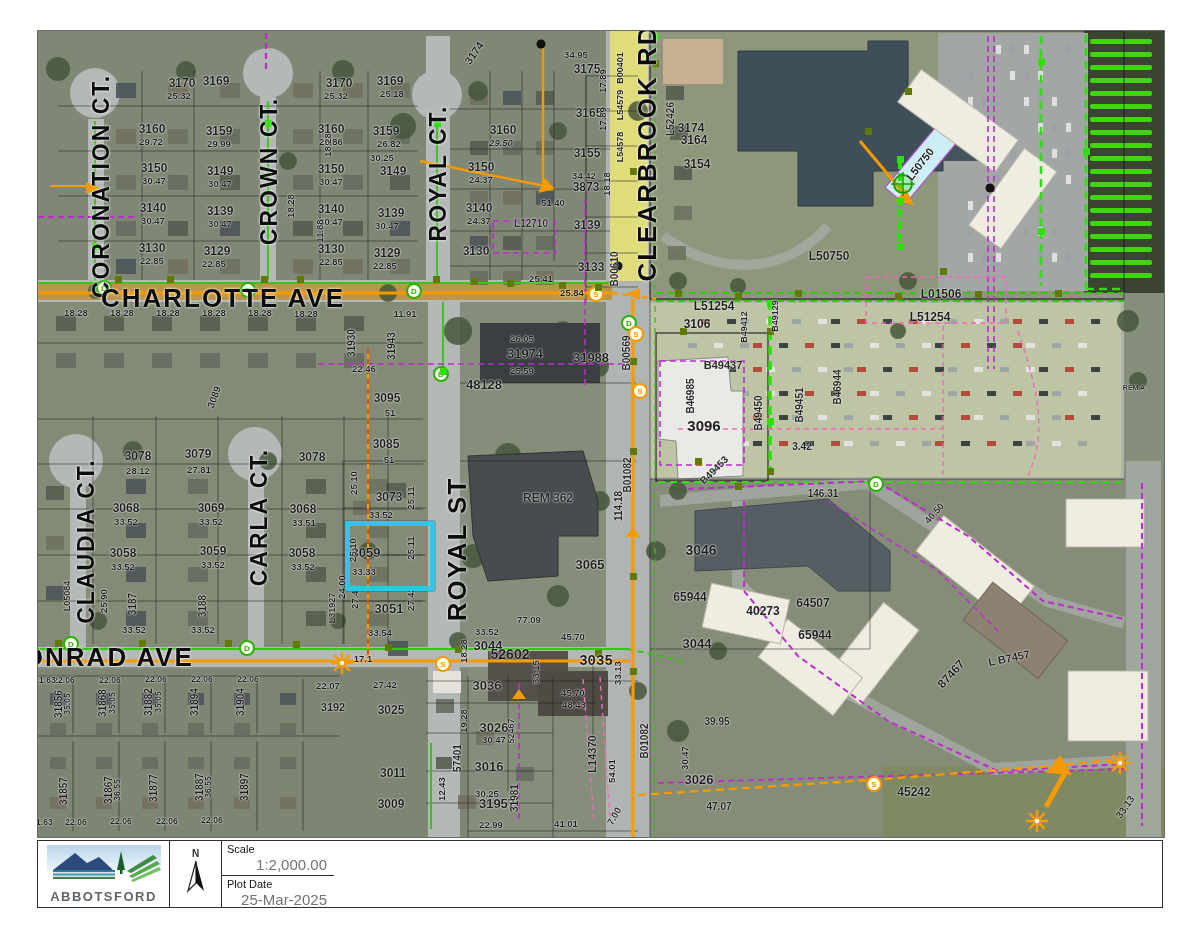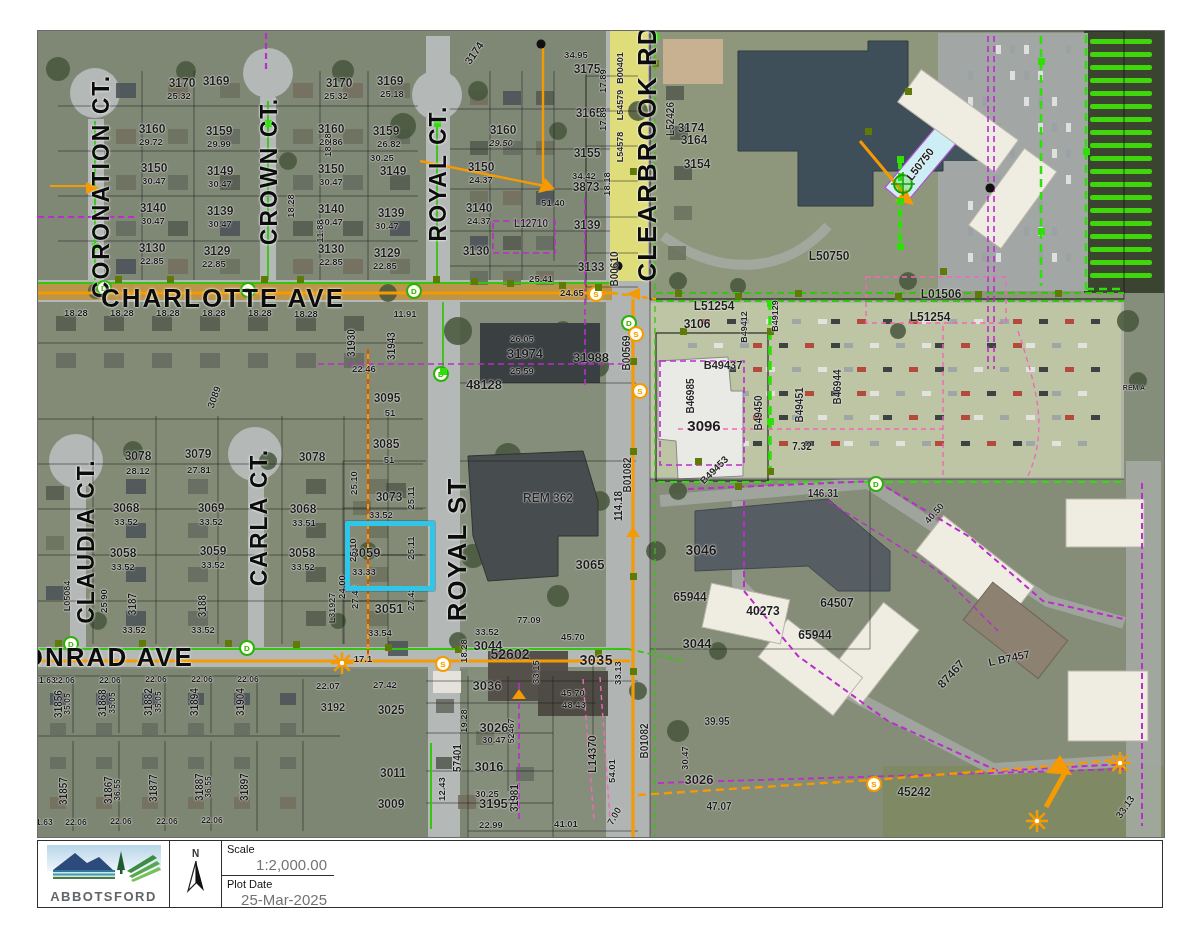--- a/index.html
+++ b/index.html
@@ -802,21 +802,21 @@
         <span class="lbl lot" style="left: 548px; top: 156px; --r: 0deg;">3873</span>
         <span class="lbl dim" style="left: 568px; top: 153px; --r: -90deg;">18.18</span>
         <span class="lbl lot" style="left: 441px; top: 177px; --r: 0deg;">3140</span>
         <span class="lbl dim" style="left: 441px; top: 189px; --r: 0deg;">24.37</span>
         <span class="lbl dim" style="left: 515px; top: 171px; --r: 0deg;">51.40</span>
         <span class="lbl util" style="left: 493px; top: 192px; --r: 0deg;">L12710</span>
         <span class="lbl lot" style="left: 549px; top: 194px; --r: 0deg;">3139</span>
         <span class="lbl lot" style="left: 438px; top: 220px; --r: 0deg;">3130</span>
         <span class="lbl lot" style="left: 553px; top: 236px; --r: 0deg;">3133</span>
         <span class="lbl dim" style="left: 503px; top: 247px; --r: 0deg;">25.41</span>
-        <span class="lbl dim" style="left: 534px; top: 261px; --r: 0deg;">24.65</span>
+        <span class="lbl dim" style="left: 534px; top: 261px; --r: 0deg;">25.84</span>
         <span class="lbl util" style="font-size: 9px; left: 582px; top: 37px; --r: -90deg;">B00401</span>
         <span class="lbl util" style="font-size: 9px; left: 582px; top: 74px; --r: -90deg;">L54579</span>
         <span class="lbl util" style="font-size: 9px; left: 582px; top: 116px; --r: -90deg;">L54578</span>
         <span class="lbl util" style="left: 632px; top: 88px; --r: -90deg;">L52426</span>
         <span class="lbl util" style="left: 576px; top: 238px; --r: -90deg;">B00610</span>
         <span class="lbl util" style="left: 588px; top: 322px; --r: -90deg;">B00569</span>
         <span class="lbl util" style="left: 589px; top: 444px; --r: -90deg;">B01082</span>
         <span class="lbl util" style="left: 606px; top: 710px; --r: -90deg;">B01082</span>
         <span class="lbl lot" style="left: 659px; top: 293px; --r: 0deg;">3106</span>
         <span class="lbl lot" style="font-size: 12px; left: 676px; top: 275px; --r: 0deg;">L51254</span>
@@ -829,21 +829,21 @@
         <span class="lbl lot" style="font-size: 11px; left: 882px; top: 133px; --r: -52deg;">L50750</span>
         <span class="lbl util" style="font-size: 11px; left: 685px; top: 334px; --r: 0deg;">B49437</span>
         <span class="lbl util" style="left: 652px; top: 365px; --r: -90deg;">B46985</span>
         <span class="lbl lot" style="font-size: 15px; left: 666px; top: 394px; --r: 0deg;">3096</span>
         <span class="lbl util" style="left: 720px; top: 382px; --r: -90deg;">B49450</span>
         <span class="lbl util" style="left: 761px; top: 374px; --r: -90deg;">B49451</span>
         <span class="lbl util" style="left: 676px; top: 439px; --r: -45deg;">B49453</span>
         <span class="lbl util" style="left: 799px; top: 356px; --r: -90deg;">B46944</span>
         <span class="lbl util" style="font-size: 9px; left: 706px; top: 296px; --r: -90deg;">B49412</span>
         <span class="lbl util" style="font-size: 9px; left: 737px; top: 285px; --r: -90deg;">B49129</span>
-        <span class="lbl dim" style="font-size: 10px; left: 764px; top: 415px; --r: 0deg;">7.32</span>
+        <span class="lbl dim" style="font-size: 10px; left: 764px; top: 415px; --r: 0deg;">3.42</span>
         <span class="lbl dim" style="font-size: 10px; left: 785px; top: 462px; --r: 0deg;">146.31</span>
         <span class="lbl util" style="font-size: 7px; left: 1096px; top: 356px; --r: 0deg;">REM A</span>
         <span class="lbl dim" style="left: 484px; top: 307px; --r: 0deg;">26.05</span>
         <span class="lbl lot" style="font-size: 13px; left: 487px; top: 322px; --r: 0deg;">31974</span>
         <span class="lbl lot" style="font-size: 13px; left: 553px; top: 326px; --r: 0deg;">31988</span>
         <span class="lbl dim" style="left: 484px; top: 339px; --r: 0deg;">25.59</span>
         <span class="lbl lot" style="font-size: 13px; left: 446px; top: 353px; --r: 0deg;">48128</span>
         <span class="lbl lot" style="font-size: 10px; left: 313px; top: 312px; --r: -90deg;">31930</span>
         <span class="lbl lot" style="font-size: 10px; left: 353px; top: 315px; --r: -90deg;">31943</span>
         <span class="lbl dim" style="left: 326px; top: 337px; --r: 0deg;">22.46</span>
@@ -947,21 +947,21 @@
         <span class="lbl lot" style="font-size: 10px; left: 206px; top: 756px; --r: -90deg;">31897</span>
         <span class="lbl dim" style="font-size: 8.5px; left: 170px; top: 756px; --r: -90deg;">36.55</span>
         <span class="lbl dim" style="font-size: 8.5px; left: 79px; top: 759px; --r: -90deg;">36.55</span>
         <span class="lbl dim" style="font-size: 8.5px; left: 38px; top: 791px; --r: 0deg;">22.06</span>
         <span class="lbl dim" style="font-size: 8.5px; left: 83px; top: 790px; --r: 0deg;">22.06</span>
         <span class="lbl dim" style="font-size: 8.5px; left: 129px; top: 790px; --r: 0deg;">22.06</span>
         <span class="lbl dim" style="font-size: 8.5px; left: 174px; top: 789px; --r: 0deg;">22.06</span>
         <span class="lbl dim" style="font-size: 8.5px; left: 4px; top: 791px; --r: 0deg;">21.63</span>
         <span class="lbl lot" style="font-size: 14px; left: 663px; top: 519px; --r: 0deg;">3046</span>
         <span class="lbl lot" style="font-size: 12px; left: 652px; top: 566px; --r: 0deg;">65944</span>
-        <span class="lbl lot" style="font-size: 12px; left: 775px; top: 572px; margin-left: 24px; --r: 0deg;">64507</span>
+        <span class="lbl lot" style="font-size: 12px; left: 775px; top: 572px; --r: 0deg;">64507</span>
         <span class="lbl lot" style="font-size: 12px; left: 725px; top: 580px; --r: 0deg;">40273</span>
         <span class="lbl lot" style="font-size: 12px; left: 777px; top: 604px; --r: 0deg;">65944</span>
         <span class="lbl lot" style="font-size: 13px; left: 659px; top: 612px; --r: 0deg;">3044</span>
         <span class="lbl lot" style="font-size: 12px; left: 913px; top: 643px; --r: -48deg;">87467</span>
         <span class="lbl lot" style="font-size: 11px; left: 971px; top: 627px; --r: -12deg;">L B7457</span>
         <span class="lbl dim" style="font-size: 10px; left: 679px; top: 690px; --r: 0deg;">39.95</span>
         <span class="lbl lot" style="font-size: 13px; left: 661px; top: 748px; --r: 0deg;">3026</span>
         <span class="lbl lot" style="font-size: 12px; left: 876px; top: 761px; --r: 0deg;">45242</span>
         <span class="lbl dim" style="font-size: 10px; left: 681px; top: 775px; --r: 0deg;">47.07</span>
         <span class="lbl dim" style="left: 646px; top: 727px; --r: -90deg;">30.47</span>

